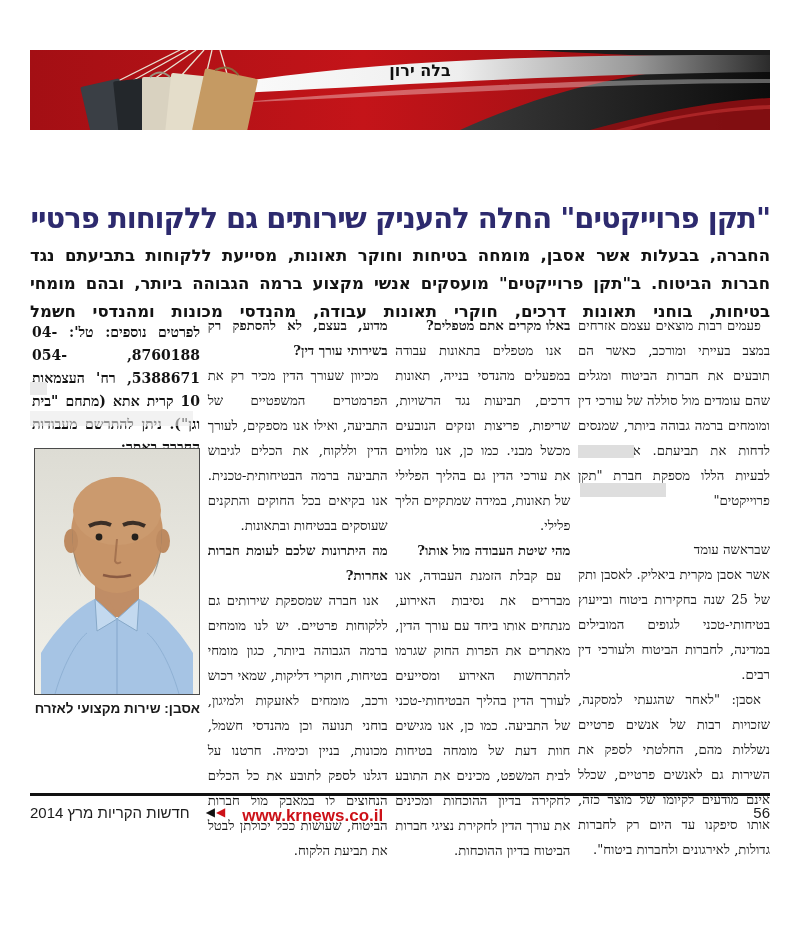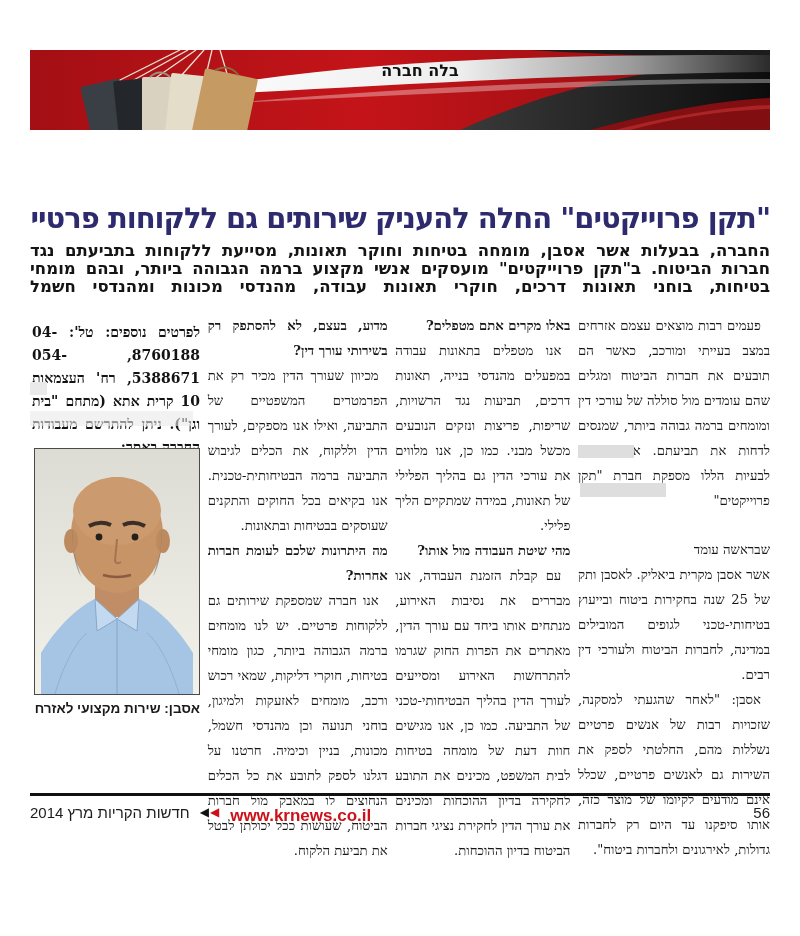--- a/index.html
+++ b/index.html
@@ -17,21 +17,21 @@
           text-shadow:-2px 2px 0 #7a0a0e,-4px 4px 5px rgba(0,0,0,.55);}
 
   
   .headline{position:absolute;left:30px;top:201px;width:740px;height:38px;
           direction:rtl;white-space:nowrap;text-align:center;overflow:hidden;
           font-family:"DejaVu Sans",sans-serif;font-weight:900;font-size:29px;
           letter-spacing:-1px;color:#2d2a6e;}
   .standfirst{position:absolute;left:30px;top:242px;width:740px;height:68px;
           direction:rtl;text-align:justify;text-align-last:justify;
           font-family:"DejaVu Sans",sans-serif;font-weight:bold;font-size:16.5px;
-          line-height:18px;color:#141414;}
+          line-height:28px;color:#141414;}
 
   
   .cols{position:absolute;left:30px;top:313px;width:740px;height:412px;
         direction:rtl;display:flex;justify-content:space-between;}
   .col{direction:rtl;text-align:justify;font-size:13.2px;line-height:25px;color:#181818;}
   .col p{margin:0;}
   .col-r{width:192px;} .col-m{width:175px;} .col-l{width:180px;}
   .q{font-weight:bold;}
   .indent{text-indent:9px;}
   .gap-top{margin-top:24px !important;}
@@ -49,21 +49,21 @@
 
   
   .art{position:absolute;background:#dedede;}
   .art.faint{background:#eaeaea;}
 
   
   .footer-rule{position:absolute;left:30px;top:793px;width:740px;height:3px;background:#111;}
   .footer-row{position:absolute;left:30px;top:801px;width:740px;height:22px;
           display:flex;justify-content:space-between;align-items:center;
           font-family:"Liberation Sans",sans-serif;}
-  .footer-left{display:flex;align-items:center;gap:10px;}
+  .footer-left{display:flex;align-items:center;gap:16px;}
   .pub-name{direction:rtl;font-size:15px;color:#1c1c1c;}
   .arrows{font-size:12px;line-height:1;letter-spacing:1px;}
   .arrow-black{color:#111;} .arrow-red{color:#cc1118;}
   .footer-url{color:#cc1118;font-weight:bold;font-size:17px;margin-top:8px;}
   .page-num{font-size:15px;color:#1c1c1c;}
 </style>
 </head>
 <body>
 
 <div class="page">
@@ -110,21 +110,21 @@
         <rect x="56" y="32" width="40" height="56" rx="2" fill="#3a3f45" transform="rotate(-13 76 60)"></rect>
         <rect x="86" y="29" width="42" height="58" rx="2" fill="#23272b" transform="rotate(-6 107 58)"></rect>
         <rect x="112" y="27" width="40" height="60" rx="2" fill="#d9d2c0"></rect>
         <rect x="138" y="25" width="46" height="62" rx="2" fill="#e4ddca" transform="rotate(6 161 56)"></rect>
         <rect x="168" y="23" width="54" height="64" rx="2" fill="#c59a63" transform="rotate(12 195 55)"></rect>
         <path d="M178,23 q12,-10 24,0" fill="none" stroke="#8a6a3e" stroke-width="2" transform="rotate(12 195 55)"></path>
         <path d="M120,27 q10,-9 20,0" fill="none" stroke="#9a927e" stroke-width="2"></path>
       </g>
     </svg>
   </div>
-  <div class="byline">בלה חברה</div>
+  <div class="byline">בלה ירון</div>
 
   <div class="headline">"תקן פרוייקטים" החלה להעניק שירותים גם ללקוחות פרטיים</div>
   <div class="standfirst">החברה, בבעלות אשר אסבן, מומחה בטיחות וחוקר תאונות, מסייעת ללקוחות בתביעתם נגד חברות הביטוח. ב"תקן פרוייקטים" מועסקים אנשי מקצוע ברמה הגבוהה ביותר, ובהם מומחי בטיחות, בוחני תאונות דרכים, חוקרי תאונות עבודה, מהנדסי מכונות ומהנדסי חשמל</div>
 
   <div class="cols">
     <div class="col col-r">
       <p class="indent">פעמים רבות מוצאים עצמם אזרחים במצב בעייתי ומורכב, כאשר הם תובעים את חברות הביטוח ומגלים שהם עומדים מול סוללה של עורכי דין ומומחים ברמה גבוהה ביותר, שמנסים לדחות את תביעתם. את המענה לבעיות הללו מספקת חברת "תקן פרוייקטים"</p>
       <p class="gap-top">שבראשה עומד</p>
       <p>אשר אסבן מקרית ביאליק. לאסבן ותק של 25 שנה בחקירות ביטוח ובייעוץ בטיחותי-טכני לגופים המובילים במדינה, לחברות הביטוח ולעורכי דין רבים.</p>
       <p class="indent">אסבן: "לאחר שהגעתי למסקנה, שזכויות רבות של אנשים פרטיים נשללות מהם, החלטתי לספק את השירות גם לאנשים פרטיים, שכלל אינם מודעים לקיומו של מוצר כזה, אותו סיפקנו עד היום רק לחברות גדולות, לאירגונים ולחברות ביטוח".</p>

